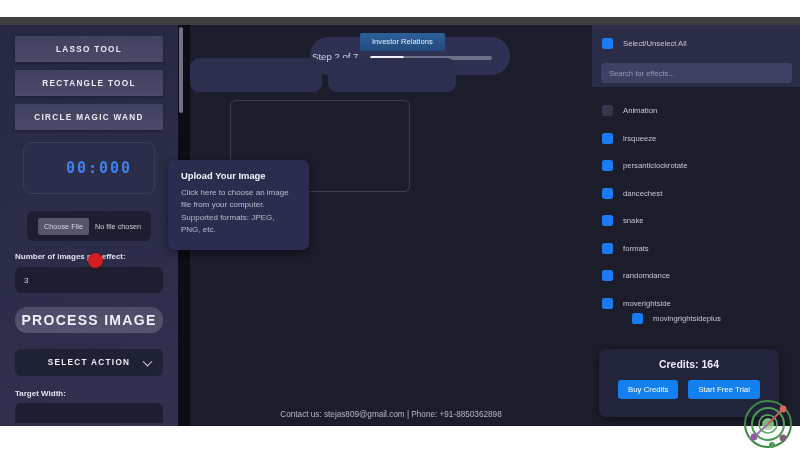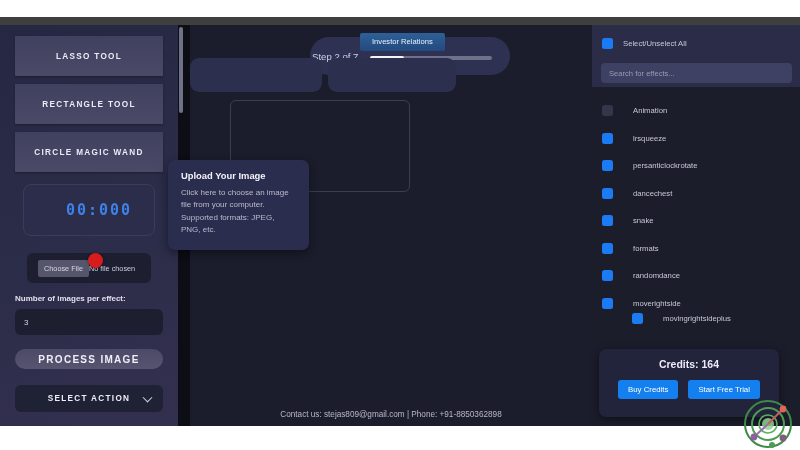--- a/index.html
+++ b/index.html
@@ -41,21 +41,21 @@
   }
 
   
   .sidebar {
     position: absolute; left: 0; top: 0; width: 178px; height: 401px;
     background: linear-gradient(160deg, #262843 0%, #2a2c48 45%, #33304f 100%);
     padding: 8px 14px 0 14px;
   }
 
   .tool-btn {
-    width: 148px; height: 40px;
+    width: 148px; height: 26px;
     margin: 0 auto 8px auto;
     border-radius: 1px;
     background: linear-gradient(180deg, #40415f 0%, #4a4a68 100%);
     color: #eceaf5;
     font-size: 8.2px; font-weight: bold; letter-spacing: 1.3px;
     display: flex; align-items: center; justify-content: center;
     text-transform: uppercase;
     border: none;
     box-shadow: 0 1px 2px rgba(0,0,0,.3);
     font-family: "Liberation Sans", sans-serif;
@@ -71,21 +71,21 @@
   }
   .timer-text {
     color: #3d82e8;
     font-family: "DejaVu Sans Mono", monospace;
     font-size: 15px; font-weight: bold; letter-spacing: 2px;
   }
 
   .file-row {
     width: 124px; height: 30px; margin: 17px auto 0 auto;
     border-radius: 6px; background: #1d1f31;
-    display: flex; align-items: center; padding-left: 11px; 
+    display: flex; align-items: center; padding-left: 11px; gap: 6px;
   }
   .file-btn {
     background: #55556c; color: #d9d7e6;
     font-size: 7.3px; padding: 4px 6px; border-radius: 2px;
     border: none; white-space: nowrap;
     font-family: "Liberation Sans", sans-serif;
   }
   .file-status { color: #cfcddc; font-size: 7.3px; white-space: nowrap; }
 
   .field-label {
@@ -95,24 +95,24 @@
 
   .num-input {
     width: 148px; height: 26px; margin: 6px auto 0 auto;
     border-radius: 6px; background: #1d1f31; border: none;
     color: #d5d3e2; font-size: 8px; padding-left: 9px;
     display: flex; align-items: center;
     font-family: "Liberation Sans", sans-serif;
   }
 
   .process-btn {
-    width: 148px; height: 20px; margin: 14px auto 0 auto;
+    width: 148px; height: 26px; margin: 14px auto 0 auto;
     border-radius: 12px;
     background: linear-gradient(180deg, #4a4b69 0%, #56546f 100%);
-    color: #f0eef8; font-size: 10px; font-weight: bold; letter-spacing: 1.3px;
+    color: #f0eef8; font-size: 14px; font-weight: bold; letter-spacing: 1.3px;
     display: flex; align-items: center; justify-content: center;
     border: none; text-transform: uppercase;
     font-family: "Liberation Sans", sans-serif;
   }
 
   .select-action {
     width: 148px; height: 27px; margin: 16px auto 0 auto;
     border-radius: 6px; background: #1f2134;
     display: flex; align-items: center; justify-content: center;
     position: relative;
@@ -232,21 +232,21 @@
   .search-ph { color: #9c9ab3; font-size: 7.6px; }
 
   .chk {
     width: 11px; height: 11px; border-radius: 2.5px;
     background: #1a7bf5; flex: 0 0 auto;
   }
   .chk.off { background: #34364a; }
 
   .eff-row {
     position: absolute; left: 10px;
-    display: flex; align-items: center; gap: 20px;
+    display: flex; align-items: center; gap: 10px;
   }
   .eff-label { color: #c9c7d8; font-size: 7.7px; }
 
   
   .credits-card {
     position: absolute; left: 7px; top: 324px;
     width: 180px; height: 68px;
     background: #22243c; border-radius: 7px;
     box-shadow: 0 2px 8px rgba(0,0,0,.5);
     z-index: 30;

